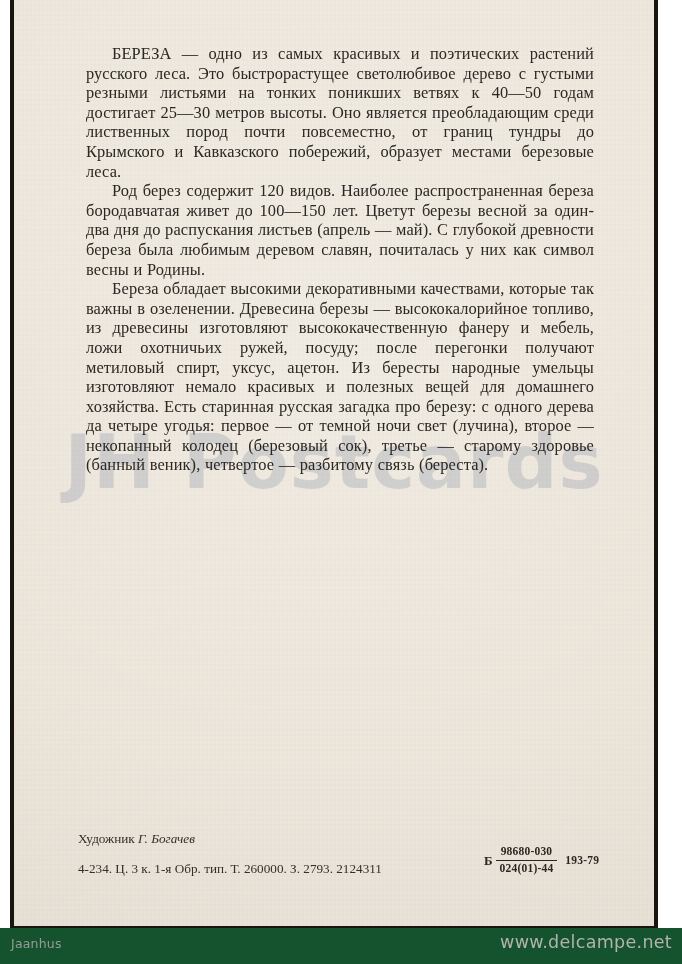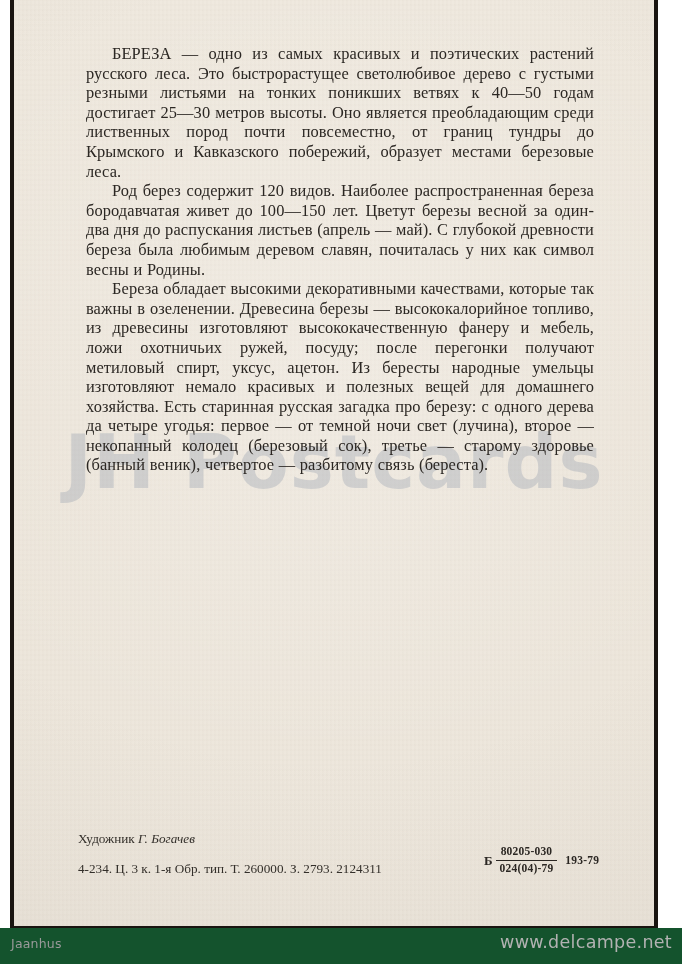--- a/index.html
+++ b/index.html
@@ -218,23 +218,23 @@
       <p class="colo-line">
         <span>Художник</span>
         <span class="italic">Г. Богачев</span>
       </p>
       <p class="colo-line">4-234. Ц. 3 к. 1-я Обр. тип. Т. 260000. З. 2793. 2124311</p>
     </div>
 
     <div id="pub-code">
       <span class="prefix">Б</span>
       <span class="fraction">
-        <span class="numer">80205-030</span>
+        <span class="numer">98680-030</span>
         <span class="frac-bar"></span>
-        <span class="denom">024(04)-79</span>
+        <span class="denom">024(01)-44</span>
       </span>
       <span class="suffix">193-79</span>
     </div>
 
   </div>
 </div>
 
 <div id="site-bar">
   <span class="left-credit">Jaanhus</span>
   <span class="right-url">www.delcampe.net</span>

